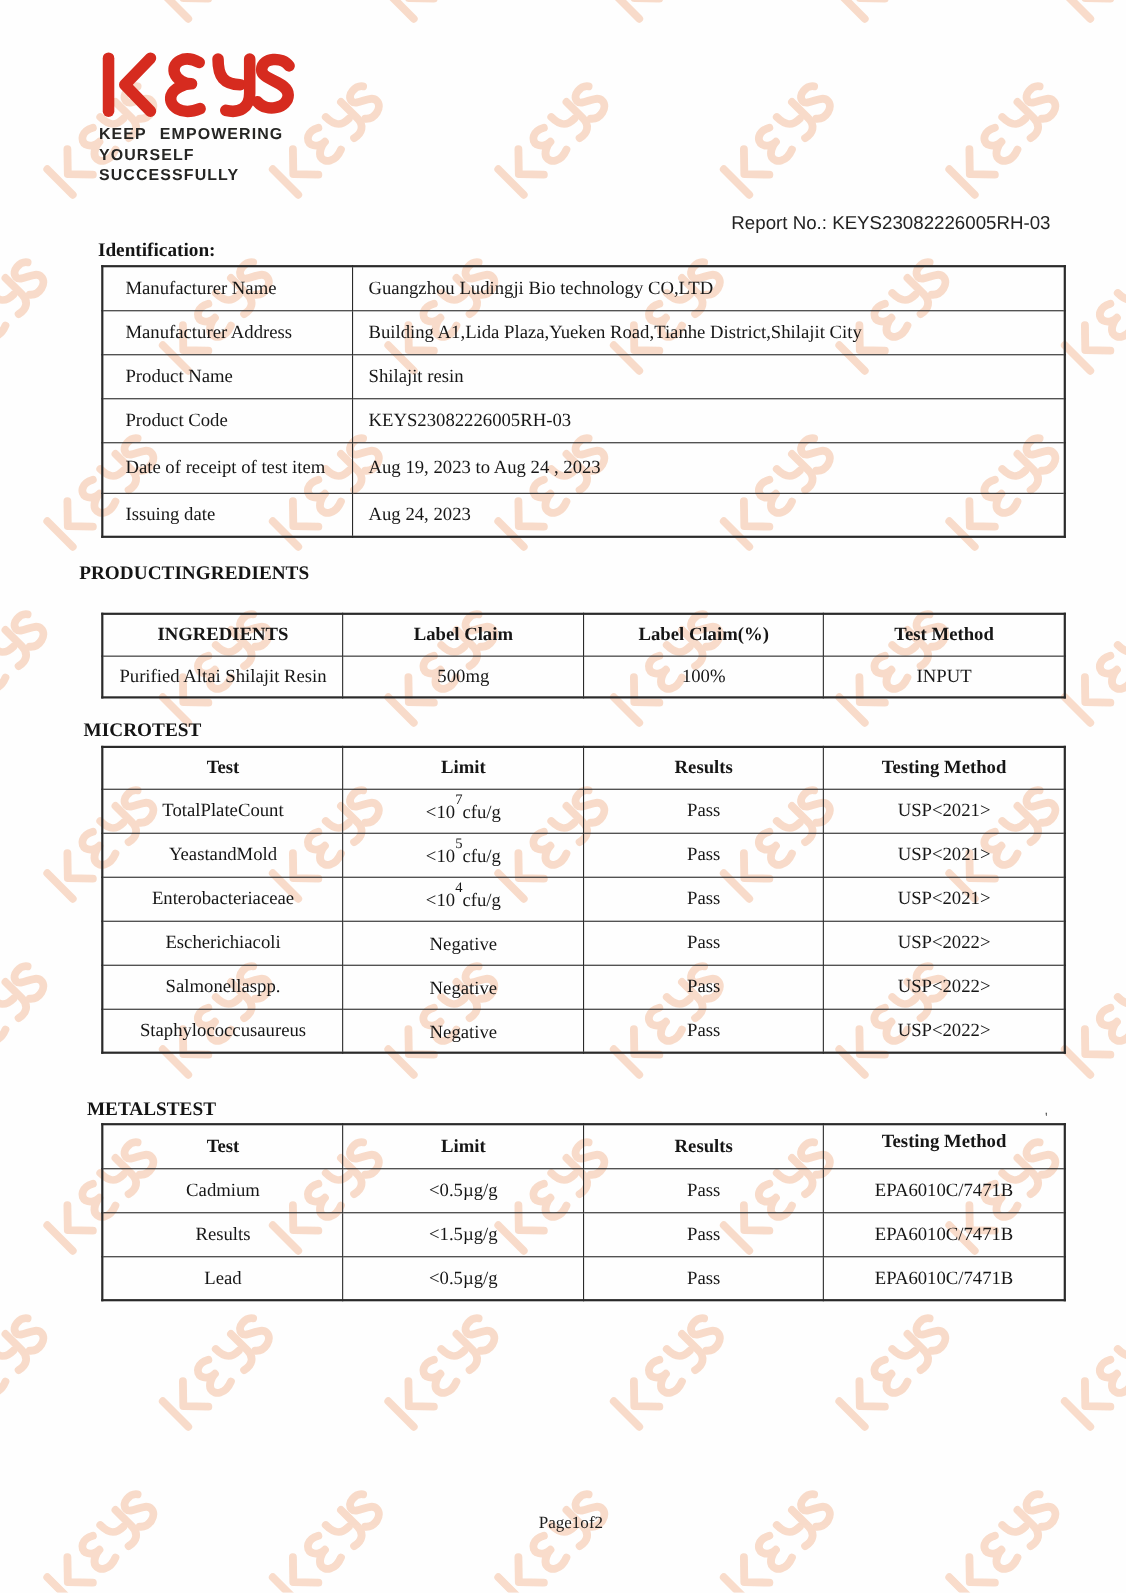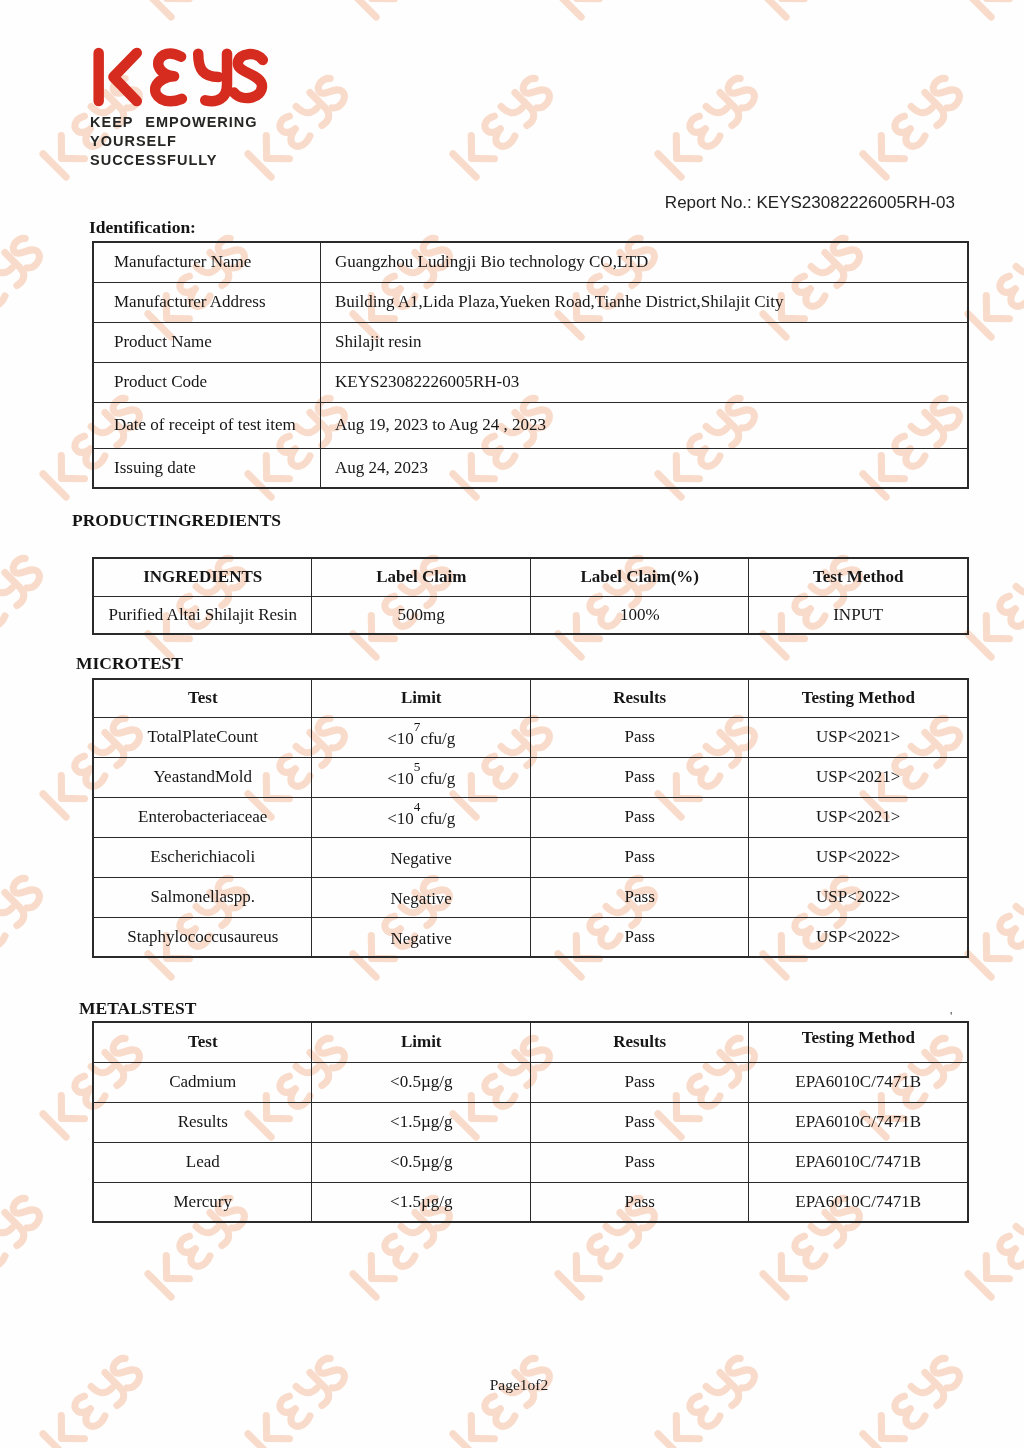--- a/index.html
+++ b/index.html
@@ -387,25 +387,19 @@
           <td>&lt;1.5µg/g</td>
           <td>Pass</td>
           <td>EPA6010C/7471B</td>
         </tr>
         <tr>
           <td>Lead</td>
           <td>&lt;0.5µg/g</td>
           <td>Pass</td>
           <td>EPA6010C/7471B</td>
         </tr>
-        <tr>
-          <td>Mercury</td>
-          <td>&lt;1.5µg/g</td>
-          <td>Pass</td>
-          <td>EPA6010C/7471B</td>
-        </tr>
       </tbody>
     </table>
 
     <div class="page-footer">Page1of2</div>
 
   </div>
 </div>
 
 </body></html>

